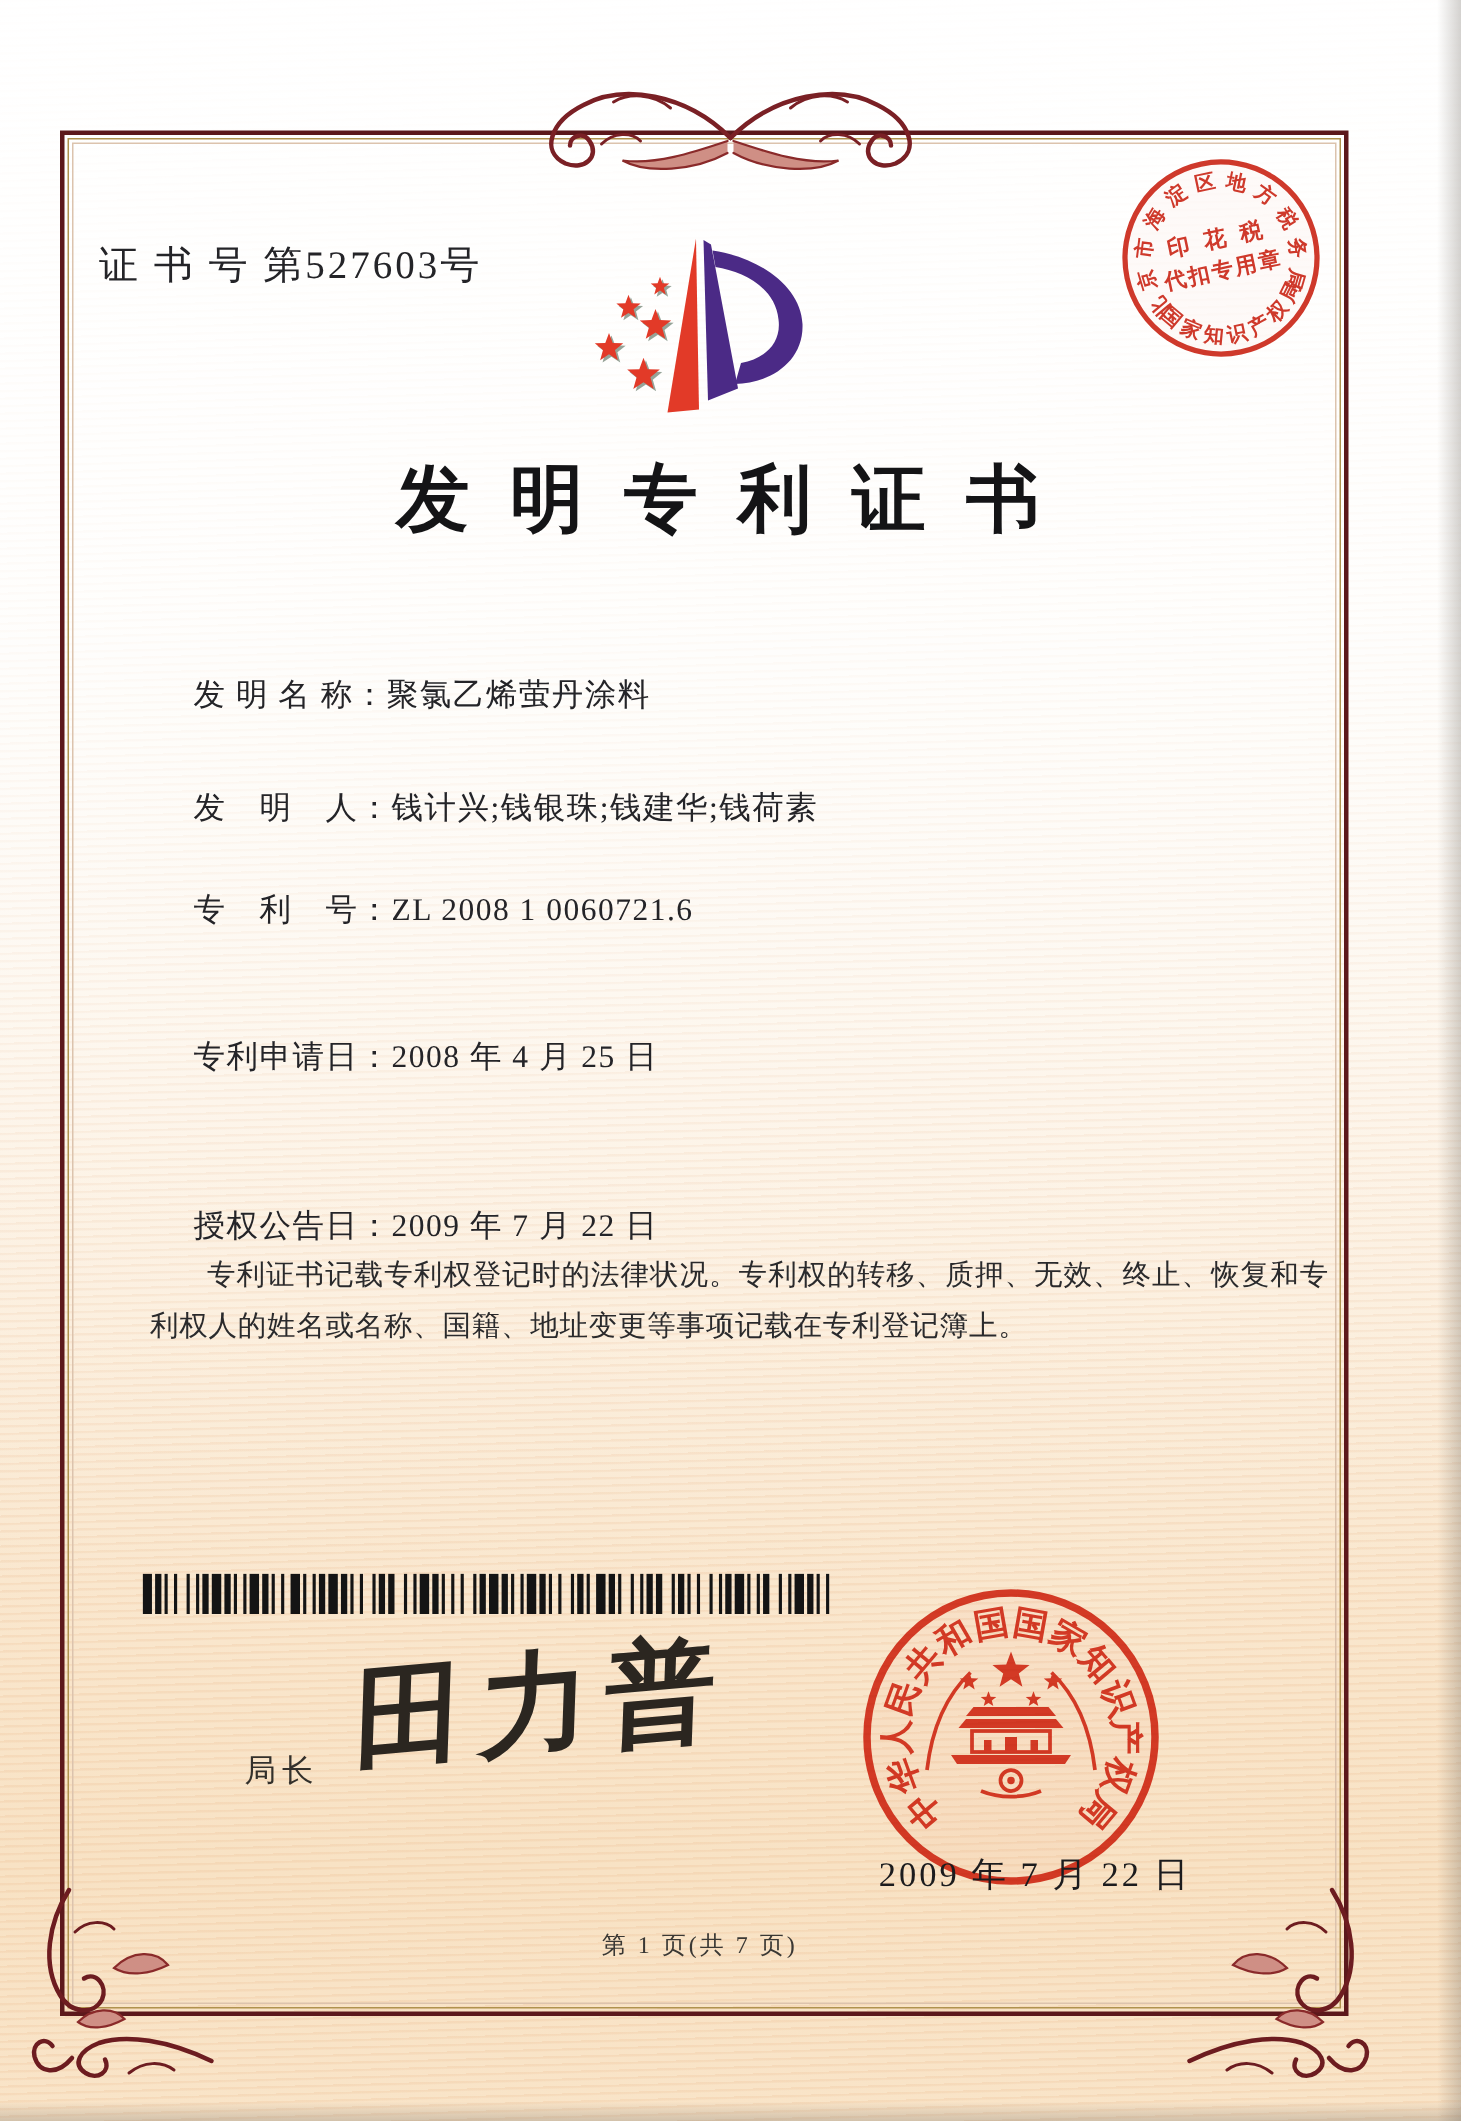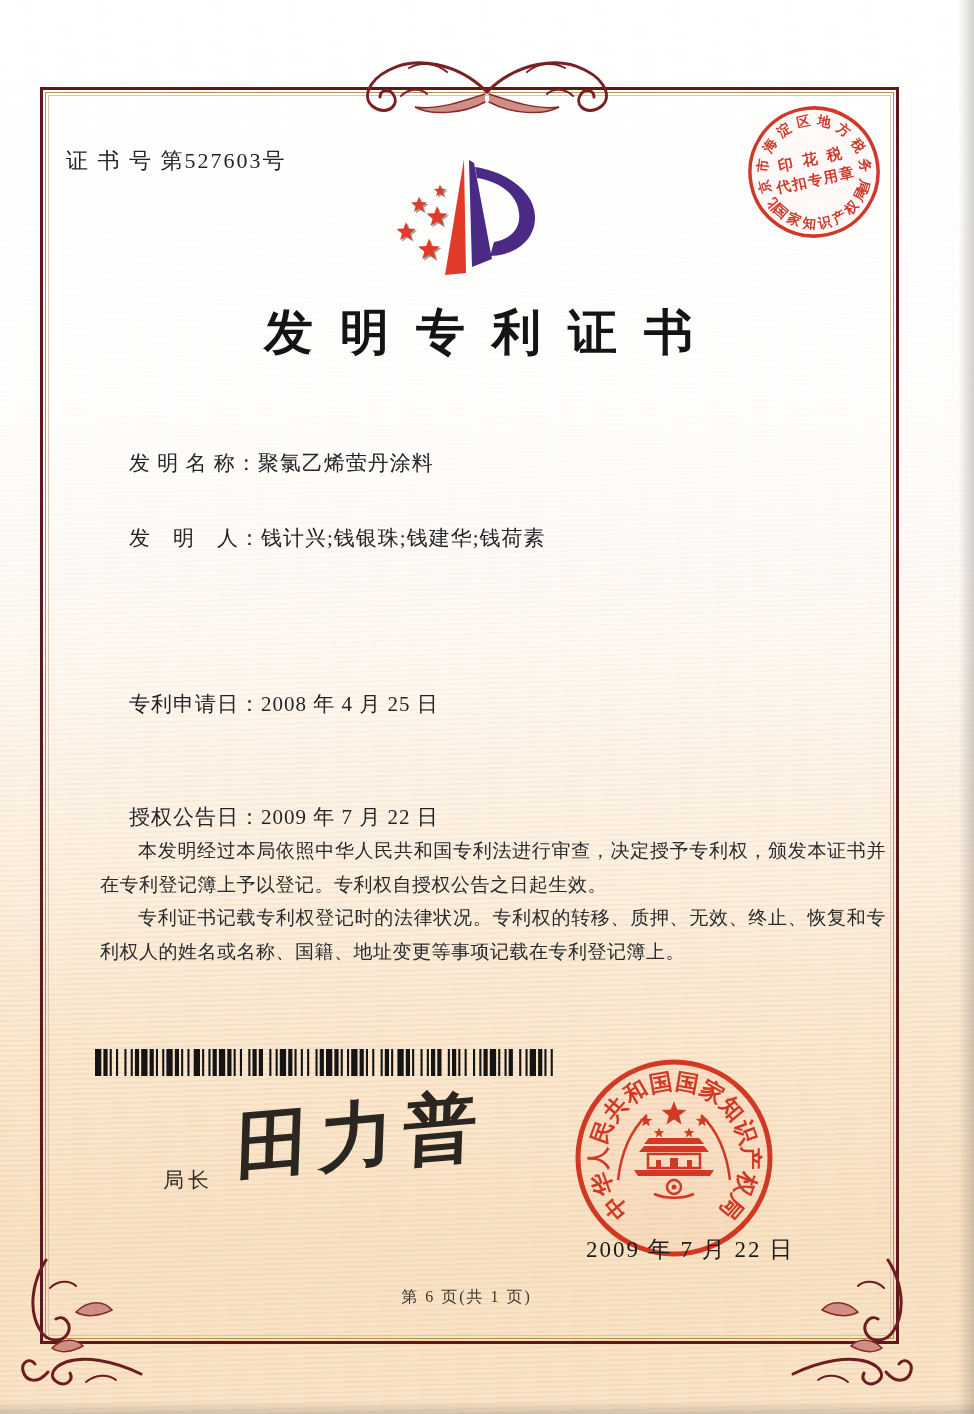--- a/index.html
+++ b/index.html
@@ -12,21 +12,21 @@
     position:absolute;inset:0;pointer-events:none;
     background:repeating-linear-gradient(178.5deg,rgba(222,146,88,0.12) 0px,rgba(222,146,88,0.12) 1px,rgba(255,255,255,0) 2px,rgba(255,255,255,0) 5px);
   }
   .white-wash{
     position:absolute;inset:0;pointer-events:none;
     background:linear-gradient(180deg,rgba(255,255,255,0.95) 0%,rgba(255,255,255,0.75) 30%,rgba(255,255,255,0.25) 55%,rgba(255,255,255,0) 75%);
   }
   .frame-outer{position:absolute;left:40px;top:87px;width:853px;height:1251px;border:3px solid #5c181b;}
   .frame-inner{position:absolute;inset:2px;border:1px solid #b0924e;}
   .frame-innermost{position:absolute;inset:2px;border:1px solid #dcc3ad;}
-  .cert-no{position:absolute;left:66px;top:146px;font-size:22px;letter-spacing:2px;color:#242428;}
+  .cert-no{position:absolute;left:66px;top:159px;font-size:26px;letter-spacing:2px;color:#242428;}
   .doc-title{
     position:absolute;left:40px;top:300px;width:853px;text-align:center;
     font-size:49px;font-weight:bold;letter-spacing:27px;text-indent:27px;color:#141416;padding-left:12px;
   }
   .field-row{position:absolute;left:108px;font-size:21px;white-space:pre;color:#242428;}
   .field-label{white-space:pre;letter-spacing:1px;}
   .field-value{letter-spacing:1px;margin-top:17px;}
   .paragraphs{position:absolute;left:100px;top:834px;width:786px;font-size:19px;line-height:33.5px;color:#2a2a2c;text-align:justify;}
   .paragraphs p{margin:0;text-indent:2em;letter-spacing:0.5px;}
   .barcode-box{position:absolute;left:95px;top:1049px;width:462px;height:27px;overflow:hidden;}
@@ -140,29 +140,31 @@
   </svg>
 
   <div class="doc-title">发明专利证书</div>
 
   <div class="field-row" style="top:424px;">
     <span class="field-label">发 明 名 称：</span><span class="field-value">聚氯乙烯萤丹涂料</span>
   </div>
   <div class="field-row" style="top:499px;">
     <span class="field-label">发　明　人：</span><span class="field-value">钱计兴;钱银珠;钱建华;钱荷素</span>
   </div>
+  <div class="field-row" style="top:567px;">
+    <span class="field-label">专　利　号：</span><span class="field-value">ZL 2008 1 0060721.6</span>
+  </div>
   <div class="field-row" style="top:665px;">
     <span class="field-label">专利申请日：</span><span class="field-value">2008 年 4 月 25 日</span>
   </div>
   <div class="field-row" style="top:778px;">
     <span class="field-label">授权公告日：</span><span class="field-value">2009 年 7 月 22 日</span>
   </div>
 
   <div class="paragraphs">
-    <p>本发明经过本局依照中华人民共和国专利法进行审查，决定授予专利权，颁发本证书并在专利登记簿上予以登记。专利权自授权公告之日起生效。</p>
     <p>专利证书记载专利权登记时的法律状况。专利权的转移、质押、无效、终止、恢复和专利权人的姓名或名称、国籍、地址变更等事项记载在专利登记簿上。</p>
   </div>
 
   <div class="barcode-box">
     <svg id="barcode-svg" width="462" height="27">
         <rect x="0.0" y="0" width="6.3" height="27" fill="#141414"></rect>
         <rect x="8.4" y="0" width="4.2" height="27" fill="#141414"></rect>
         <rect x="14.7" y="0" width="2.1" height="27" fill="#141414"></rect>
         <rect x="21.0" y="0" width="2.1" height="27" fill="#141414"></rect>
         <rect x="29.4" y="0" width="2.1" height="27" fill="#141414"></rect>
@@ -273,18 +275,18 @@
       <circle cx="0" cy="33" r="7" fill="none" stroke-width="2.5"></circle>
       <circle cx="0" cy="33" r="2.5" stroke="none"></circle>
       <path d="M-56,26 C-53,0 -45,-22 -27,-39" fill="none" stroke-width="2.5"></path>
       <path d="M56,26 C53,0 45,-22 27,-39" fill="none" stroke-width="2.5"></path>
       <path d="M-20,40 C-8,45 8,45 20,40" fill="none" stroke-width="2.5"></path>
     </g>
   </svg>
 
   <div class="issue-date">2009 年 7 月 22 日</div>
 
-  <div class="page-footer">第 6 页(共 1 页)</div>
+  <div class="page-footer">第 1 页(共 7 页)</div>
 
   <div class="scan-edge-right"></div>
   <div class="scan-edge-bottom"></div>
 
 </div>
 
 </body></html>

